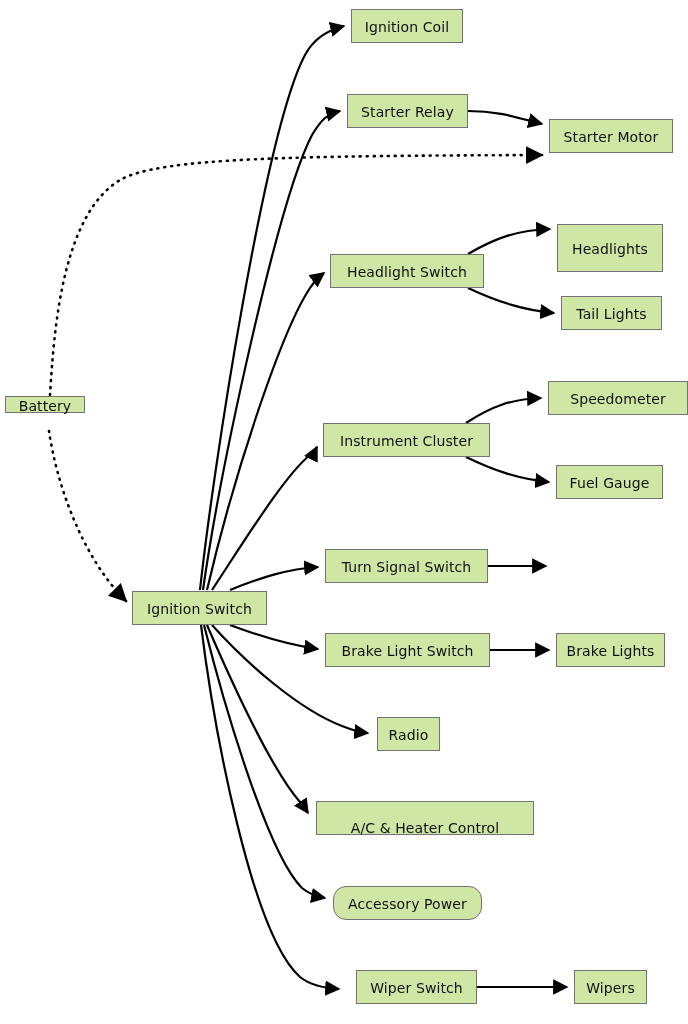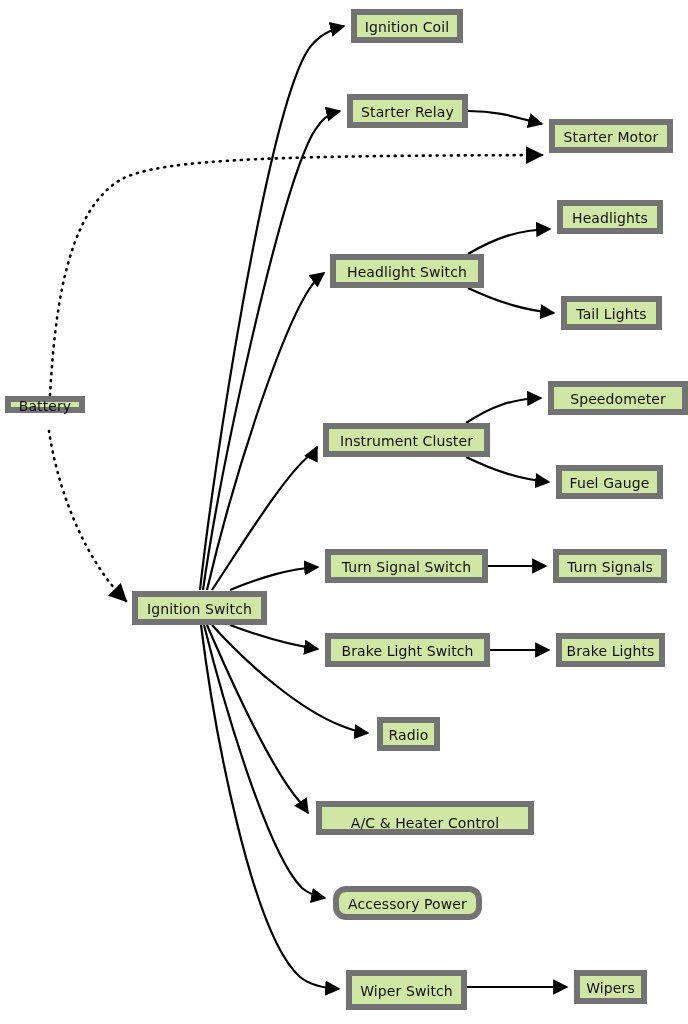--- a/index.html
+++ b/index.html
@@ -21,21 +21,21 @@
     position: absolute;
     left: 0;
     top: 0;
     width: 688px;
     height: 1024px;
   }
   .node {
     position: absolute;
     box-sizing: border-box;
     background: #d0e6a5;
-    border: 6px solid #737373;
+    border: 1px solid #737373;
     display: flex;
     align-items: center;
     justify-content: center;
     color: #111111;
     font-size: 14px;
     line-height: 1;
     letter-spacing: 0.1px;
     white-space: nowrap;
   }
   .node-label {
@@ -114,21 +114,21 @@
   </div>
 
   <div class="node" style="left:549px; top:119px; width:124px; height:34px;">
     <span class="node-label">Starter Motor</span>
   </div>
 
   <div class="node" style="left:330px; top:254px; width:154px; height:34px;">
     <span class="node-label">Headlight Switch</span>
   </div>
 
-  <div class="node" style="left:557px; top:200px; width:106px; height:34px;">
+  <div class="node" style="left:557px; top:224px; width:106px; height:48px;">
     <span class="node-label">Headlights</span>
   </div>
 
   <div class="node" style="left:561px; top:296px; width:101px; height:34px;">
     <span class="node-label">Tail Lights</span>
   </div>
 
   <div class="node" style="left:323px; top:423px; width:167px; height:34px;">
     <span class="node-label">Instrument Cluster</span>
   </div>
@@ -138,23 +138,20 @@
   </div>
 
   <div class="node" style="left:556px; top:465px; width:107px; height:34px;">
     <span class="node-label">Fuel Gauge</span>
   </div>
 
   <div class="node" style="left:325px; top:549px; width:163px; height:34px;">
     <span class="node-label">Turn Signal Switch</span>
   </div>
 
-  <div class="node" style="left:553px; top:549px; width:114px; height:34px;">
-    <span class="node-label">Turn Signals</span>
-  </div>
 
   <div class="node" style="left:325px; top:633px; width:165px; height:34px;">
     <span class="node-label">Brake Light Switch</span>
   </div>
 
   <div class="node" style="left:556px; top:633px; width:109px; height:34px;text-align:right;">
     <span class="node-label">Brake Lights</span>
   </div>
 
   <div class="node" style="left:377px; top:717px; width:63px; height:34px;">
@@ -162,21 +159,21 @@
   </div>
 
   <div class="node" style="left:316px; top:801px; width:218px; height:34px;align-items:flex-end;">
     <span class="node-label">A/C &amp; Heater Control</span>
   </div>
 
   <div class="node" style="left:333px; top:886px; width:149px; height:34px;border-radius:13px;">
     <span class="node-label">Accessory Power</span>
   </div>
 
-  <div class="node" style="left:346px; top:970px; width:121px; height:40px;">
+  <div class="node" style="left:356px; top:970px; width:121px; height:34px;">
     <span class="node-label">Wiper Switch</span>
   </div>
 
   <div class="node" style="left:574px; top:970px; width:73px; height:34px;">
     <span class="node-label">Wipers</span>
   </div>
 
 </div>
 
 </body></html>

